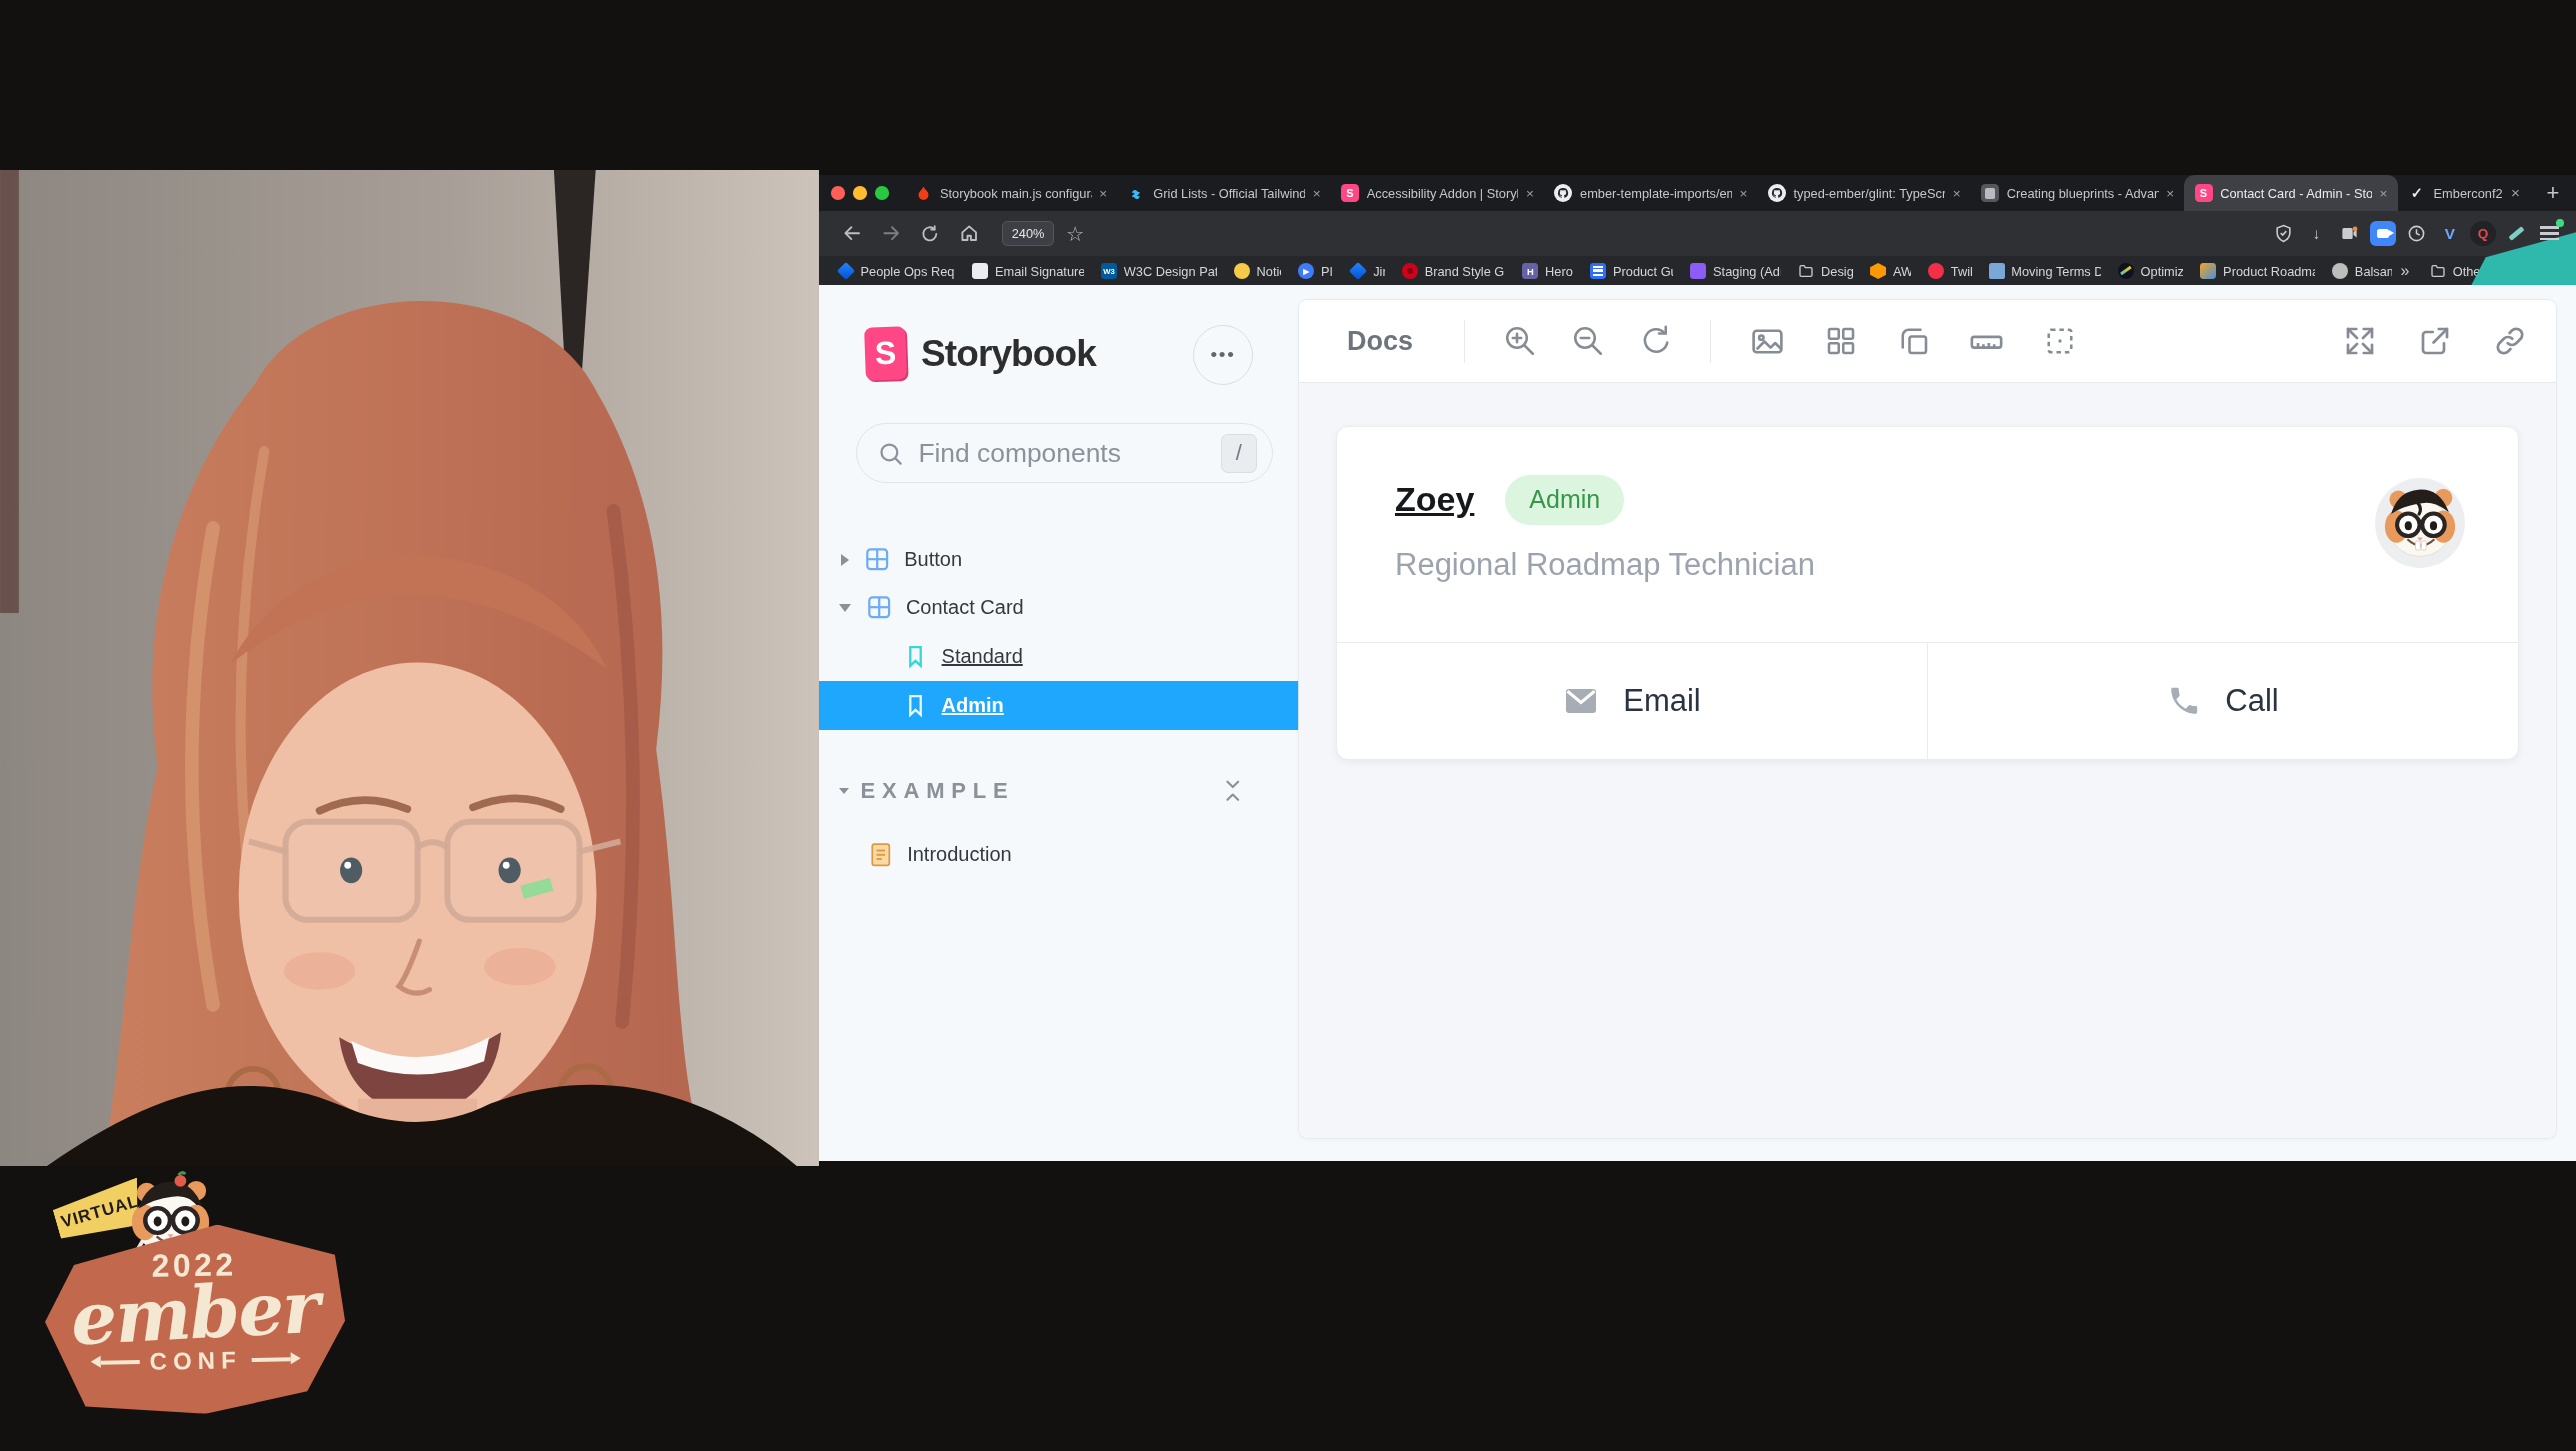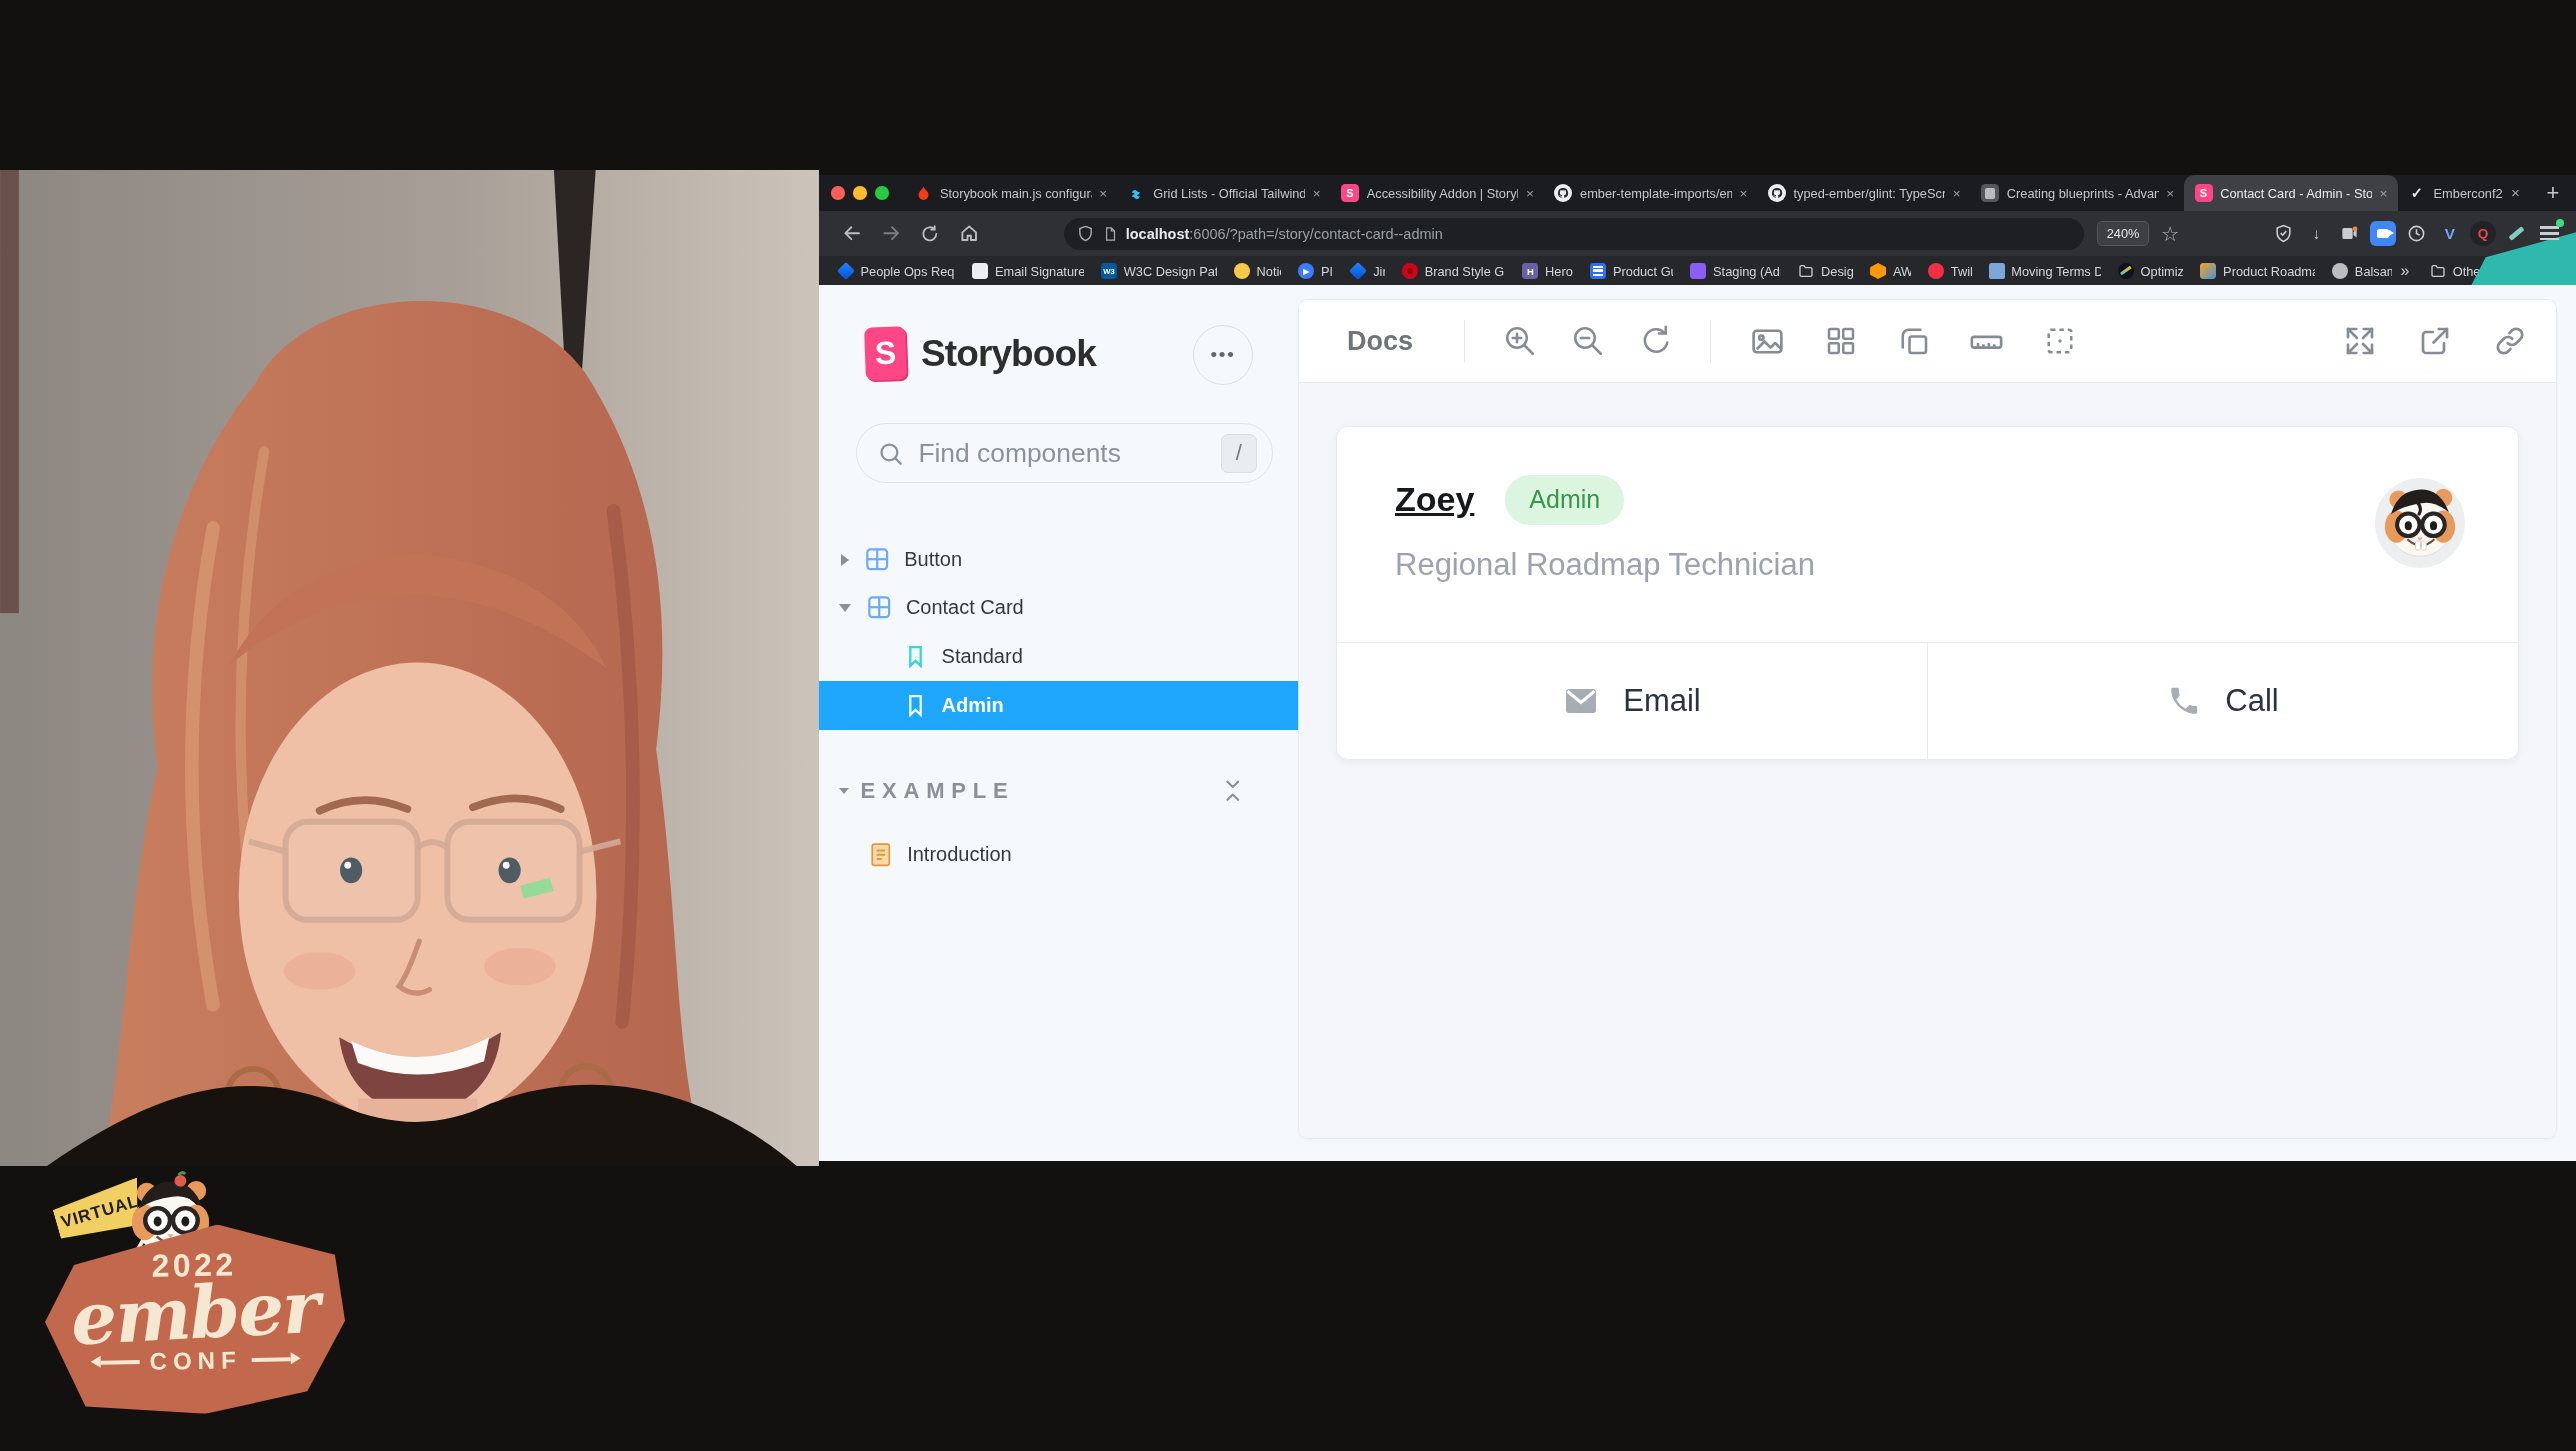--- a/index.html
+++ b/index.html
@@ -101,21 +101,21 @@
   .sb-search input{flex:1;min-width:0;border:0;outline:0;background:transparent;font-size:26.4px;color:#6E7A86;
                    font-family:"Liberation Sans",sans-serif;}
   .sb-search input::placeholder{color:#8A929B;}
   .slash{width:36px;height:39px;border-radius:6.8px;background:#E9EDF0;border:0.9px solid #D9DEE3;box-sizing:border-box;
          display:flex;align-items:center;justify-content:center;font-size:22px;color:#707A84;flex:none;}
   .trow{position:absolute;left:0;width:480px;height:49px;display:flex;align-items:center;font-size:20px;color:#33393F;}
   .caret-r{width:0;height:0;border-left:8.5px solid #8A9199;border-top:6px solid transparent;border-bottom:6px solid transparent;margin-left:22px;}
   .caret-d{width:0;height:0;border-top:8.5px solid #8A9199;border-left:6px solid transparent;border-right:6px solid transparent;margin-left:19.6px;}
   .ticon{margin-left:15.3px;display:flex;flex:none;}
   .tlabel{margin-left:13.6px;white-space:nowrap;}
-  .trow.story{padding-left:84px;}
+  .trow.story{padding-left:84px;text-decoration:underline;}
   .trow.story .ticon{margin-left:0;}
   .trow.selected{background:#1EA7FD;color:#fff;font-weight:bold;}
   .sec-row{position:absolute;left:0;width:480px;height:49px;display:flex;align-items:center;}
   .sec-label{margin-left:12px;font-size:22px;font-weight:bold;color:#8A9199;letter-spacing:6.8px;}
   .collapse-btn{position:absolute;right:53px;display:flex;}
 
   .panel{position:absolute;left:480px;top:15.3px;width:1257px;height:838px;background:#fff;border-radius:8.5px;
          box-shadow:0 0 0 0.9px #E6EAEE, 0 1.7px 5.1px rgba(0,0,0,.04);}
   .ptoolbar{height:83px;border-bottom:0.9px solid #E7EAEE;display:flex;align-items:center;border-radius:8.5px 8.5px 0 0;background:#fff;box-sizing:border-box;}
   .vtab{height:100%;display:flex;align-items:center;justify-content:center;font-size:27px;font-weight:700;position:relative;}
@@ -299,30 +299,20 @@
           <svg width="19.6" height="19.6" viewBox="0 0 24 24" fill="none" stroke="#BCBEC2" stroke-width="2.2" stroke-linecap="round">
             <path d="M20 12 a8 8 0 1 1 -2.3 -5.6"></path>
             <polyline points="18 2.5 18 6.8 13.7 6.8"></polyline>
           </svg>
         </div>
       <div class="navic">
           <svg width="20.4" height="20.4" viewBox="0 0 24 24" fill="none" stroke="#BCBEC2" stroke-width="2.2" stroke-linejoin="round">
             <path d="M4 11 L12 4 L20 11 V20 H14 V15 H10 V20 H4 Z"></path>
           </svg>
         </div>
-      <div class="urlpill">
-        <svg width="17" height="17" viewBox="0 0 24 24" fill="none" stroke="#A9ADB2" stroke-width="2">
-            <path d="M12 2 L20 5 V11 C20 16.5 16.5 20 12 22 C7.5 20 4 16.5 4 11 V5 Z"></path>
-          </svg>
-        <svg width="14.5" height="16" viewBox="0 0 24 24" fill="none" stroke="#A9ADB2" stroke-width="2">
-            <path d="M6 2 H14 L19 7 V22 H6 Z"></path>
-            <polyline points="14 2 14 7 19 7"></polyline>
-          </svg>
-        <span class="urltext"><b>localhost</b><span>:6006/?path=/story/contact-card--admin</span></span>
-      </div>
       <div class="zoombadge">240%</div>
       <div class="star">☆</div>
       <div class="exts">
         <div class="ext">
             <svg width="19" height="19" viewBox="0 0 24 24" fill="none" stroke="#C9CCD0" stroke-width="2">
               <path d="M12 2 L20 5 V11 C20 16.5 16.5 20 12 22 C7.5 20 4 16.5 4 11 V5 Z"></path>
               <polyline points="8.5 11.5 11 14 15.5 9"></polyline>
             </svg>
           </div>
         <div class="ext">↓</div>

